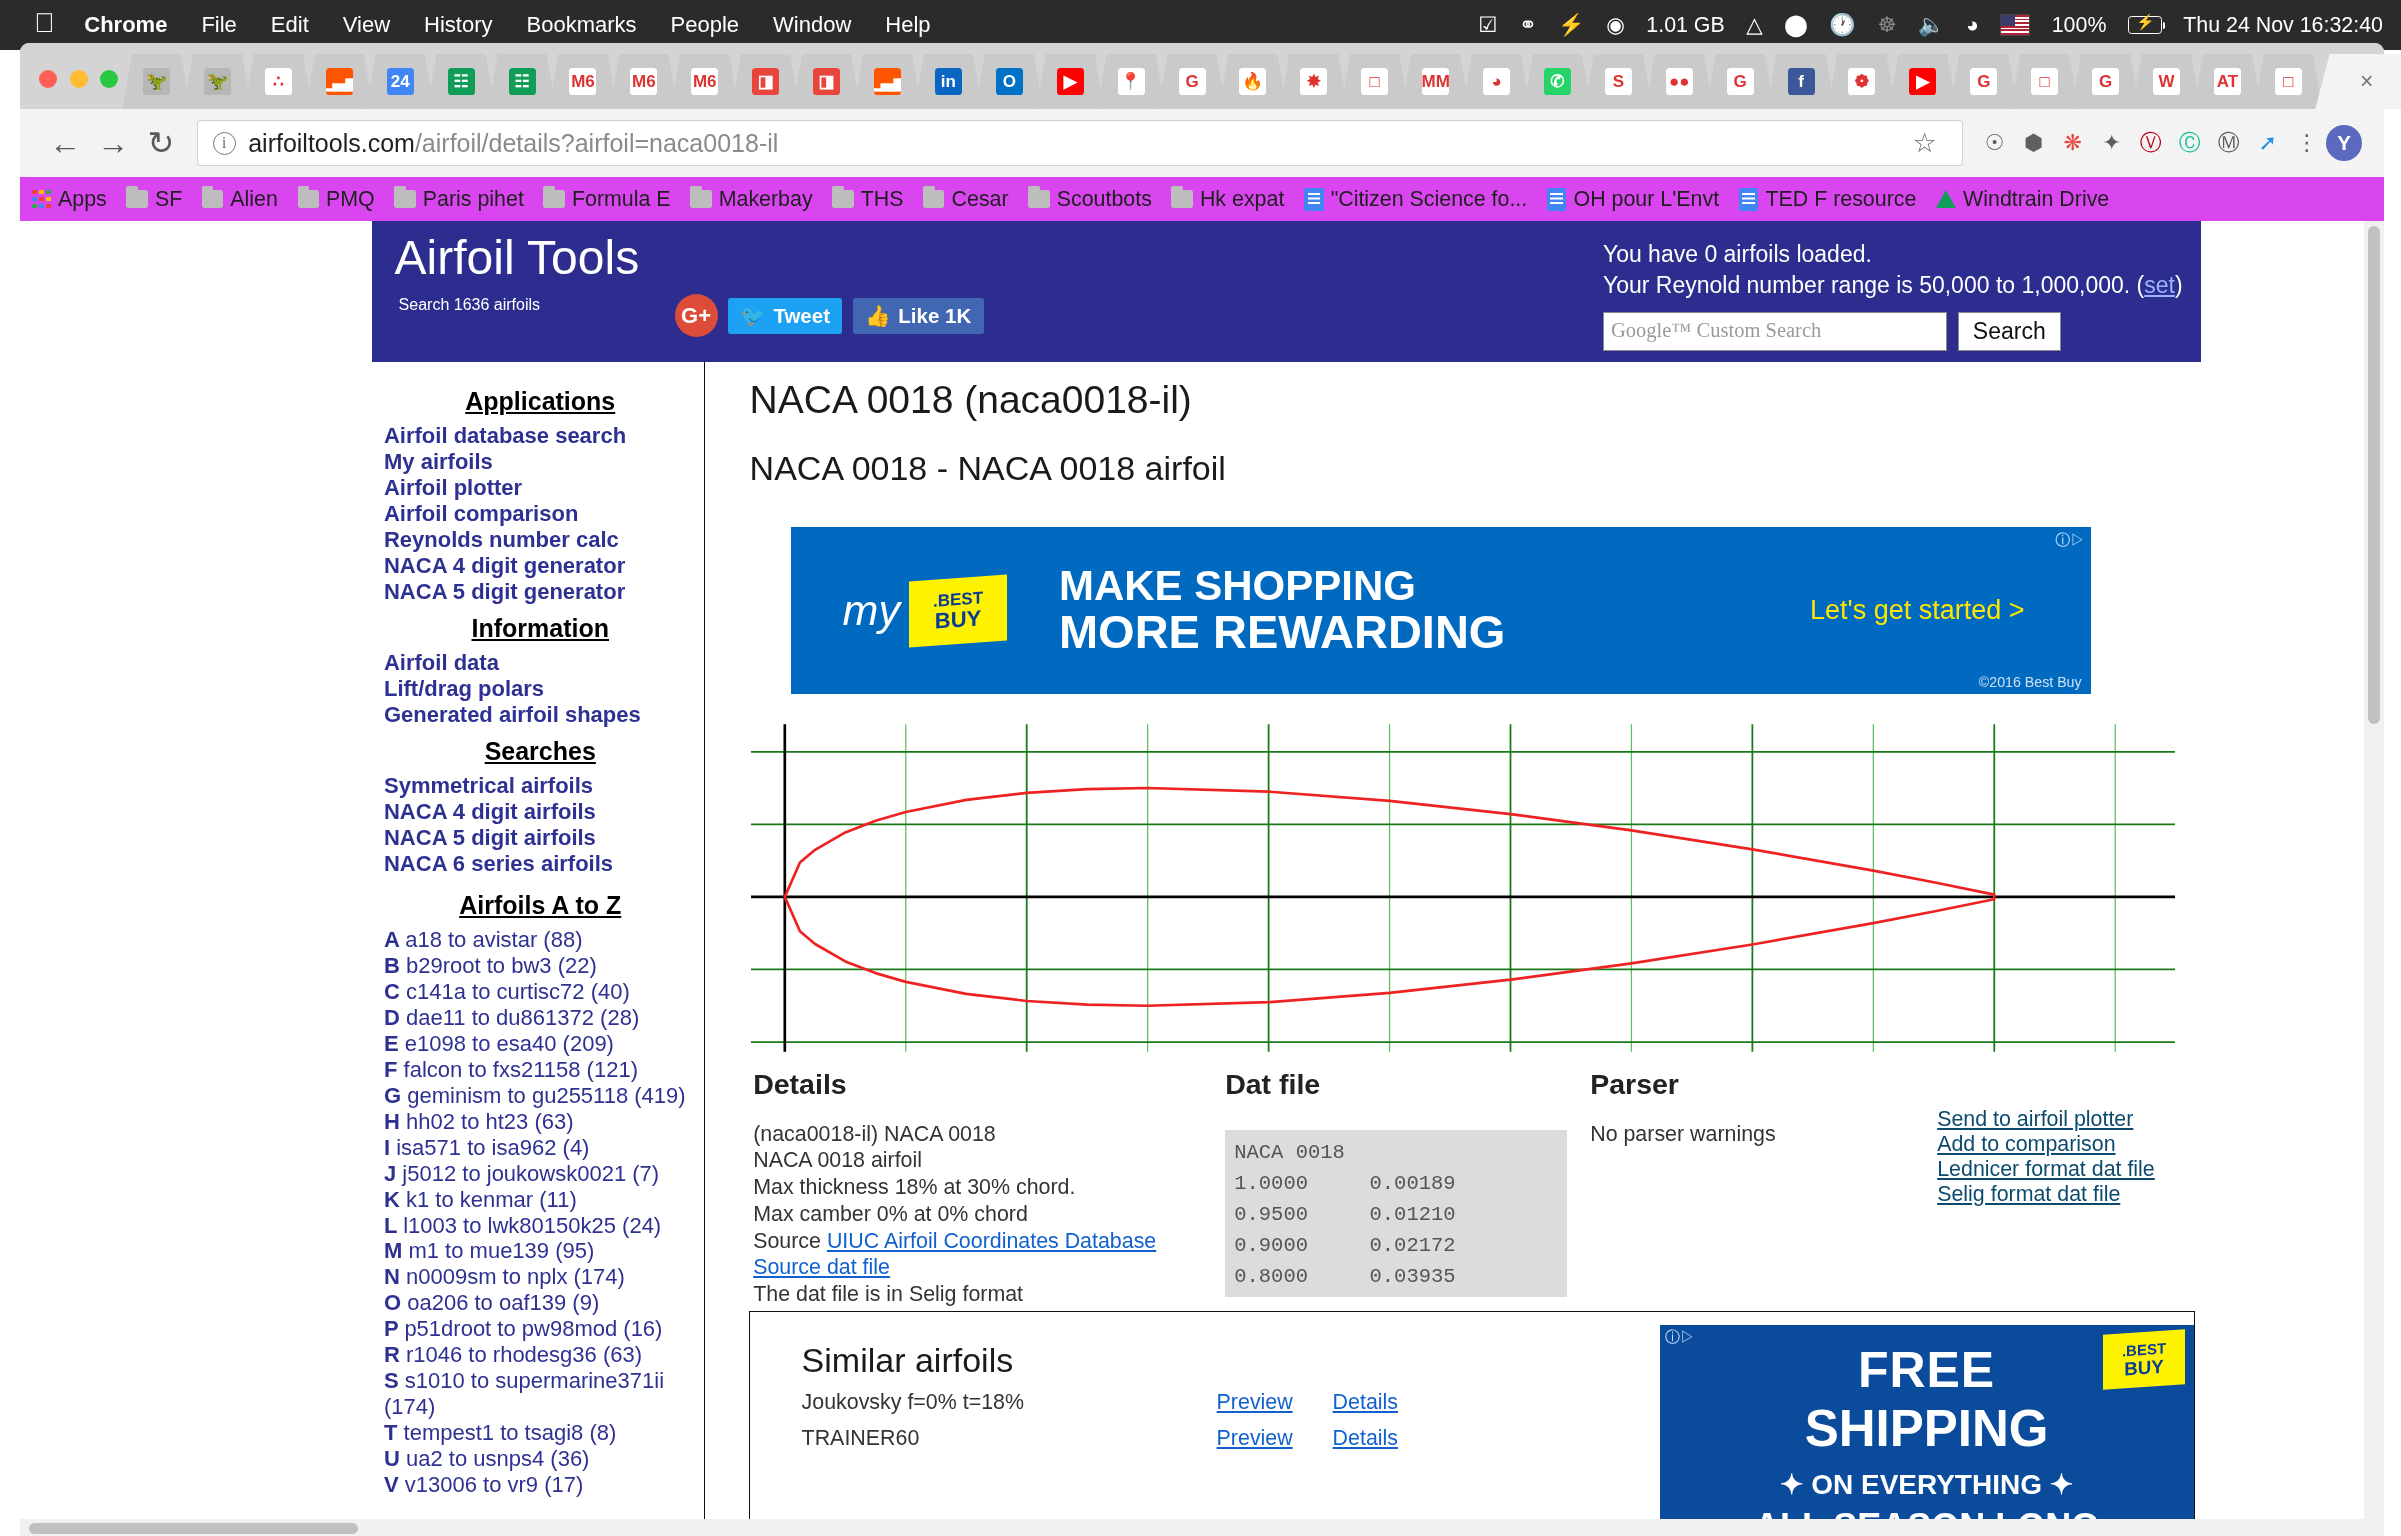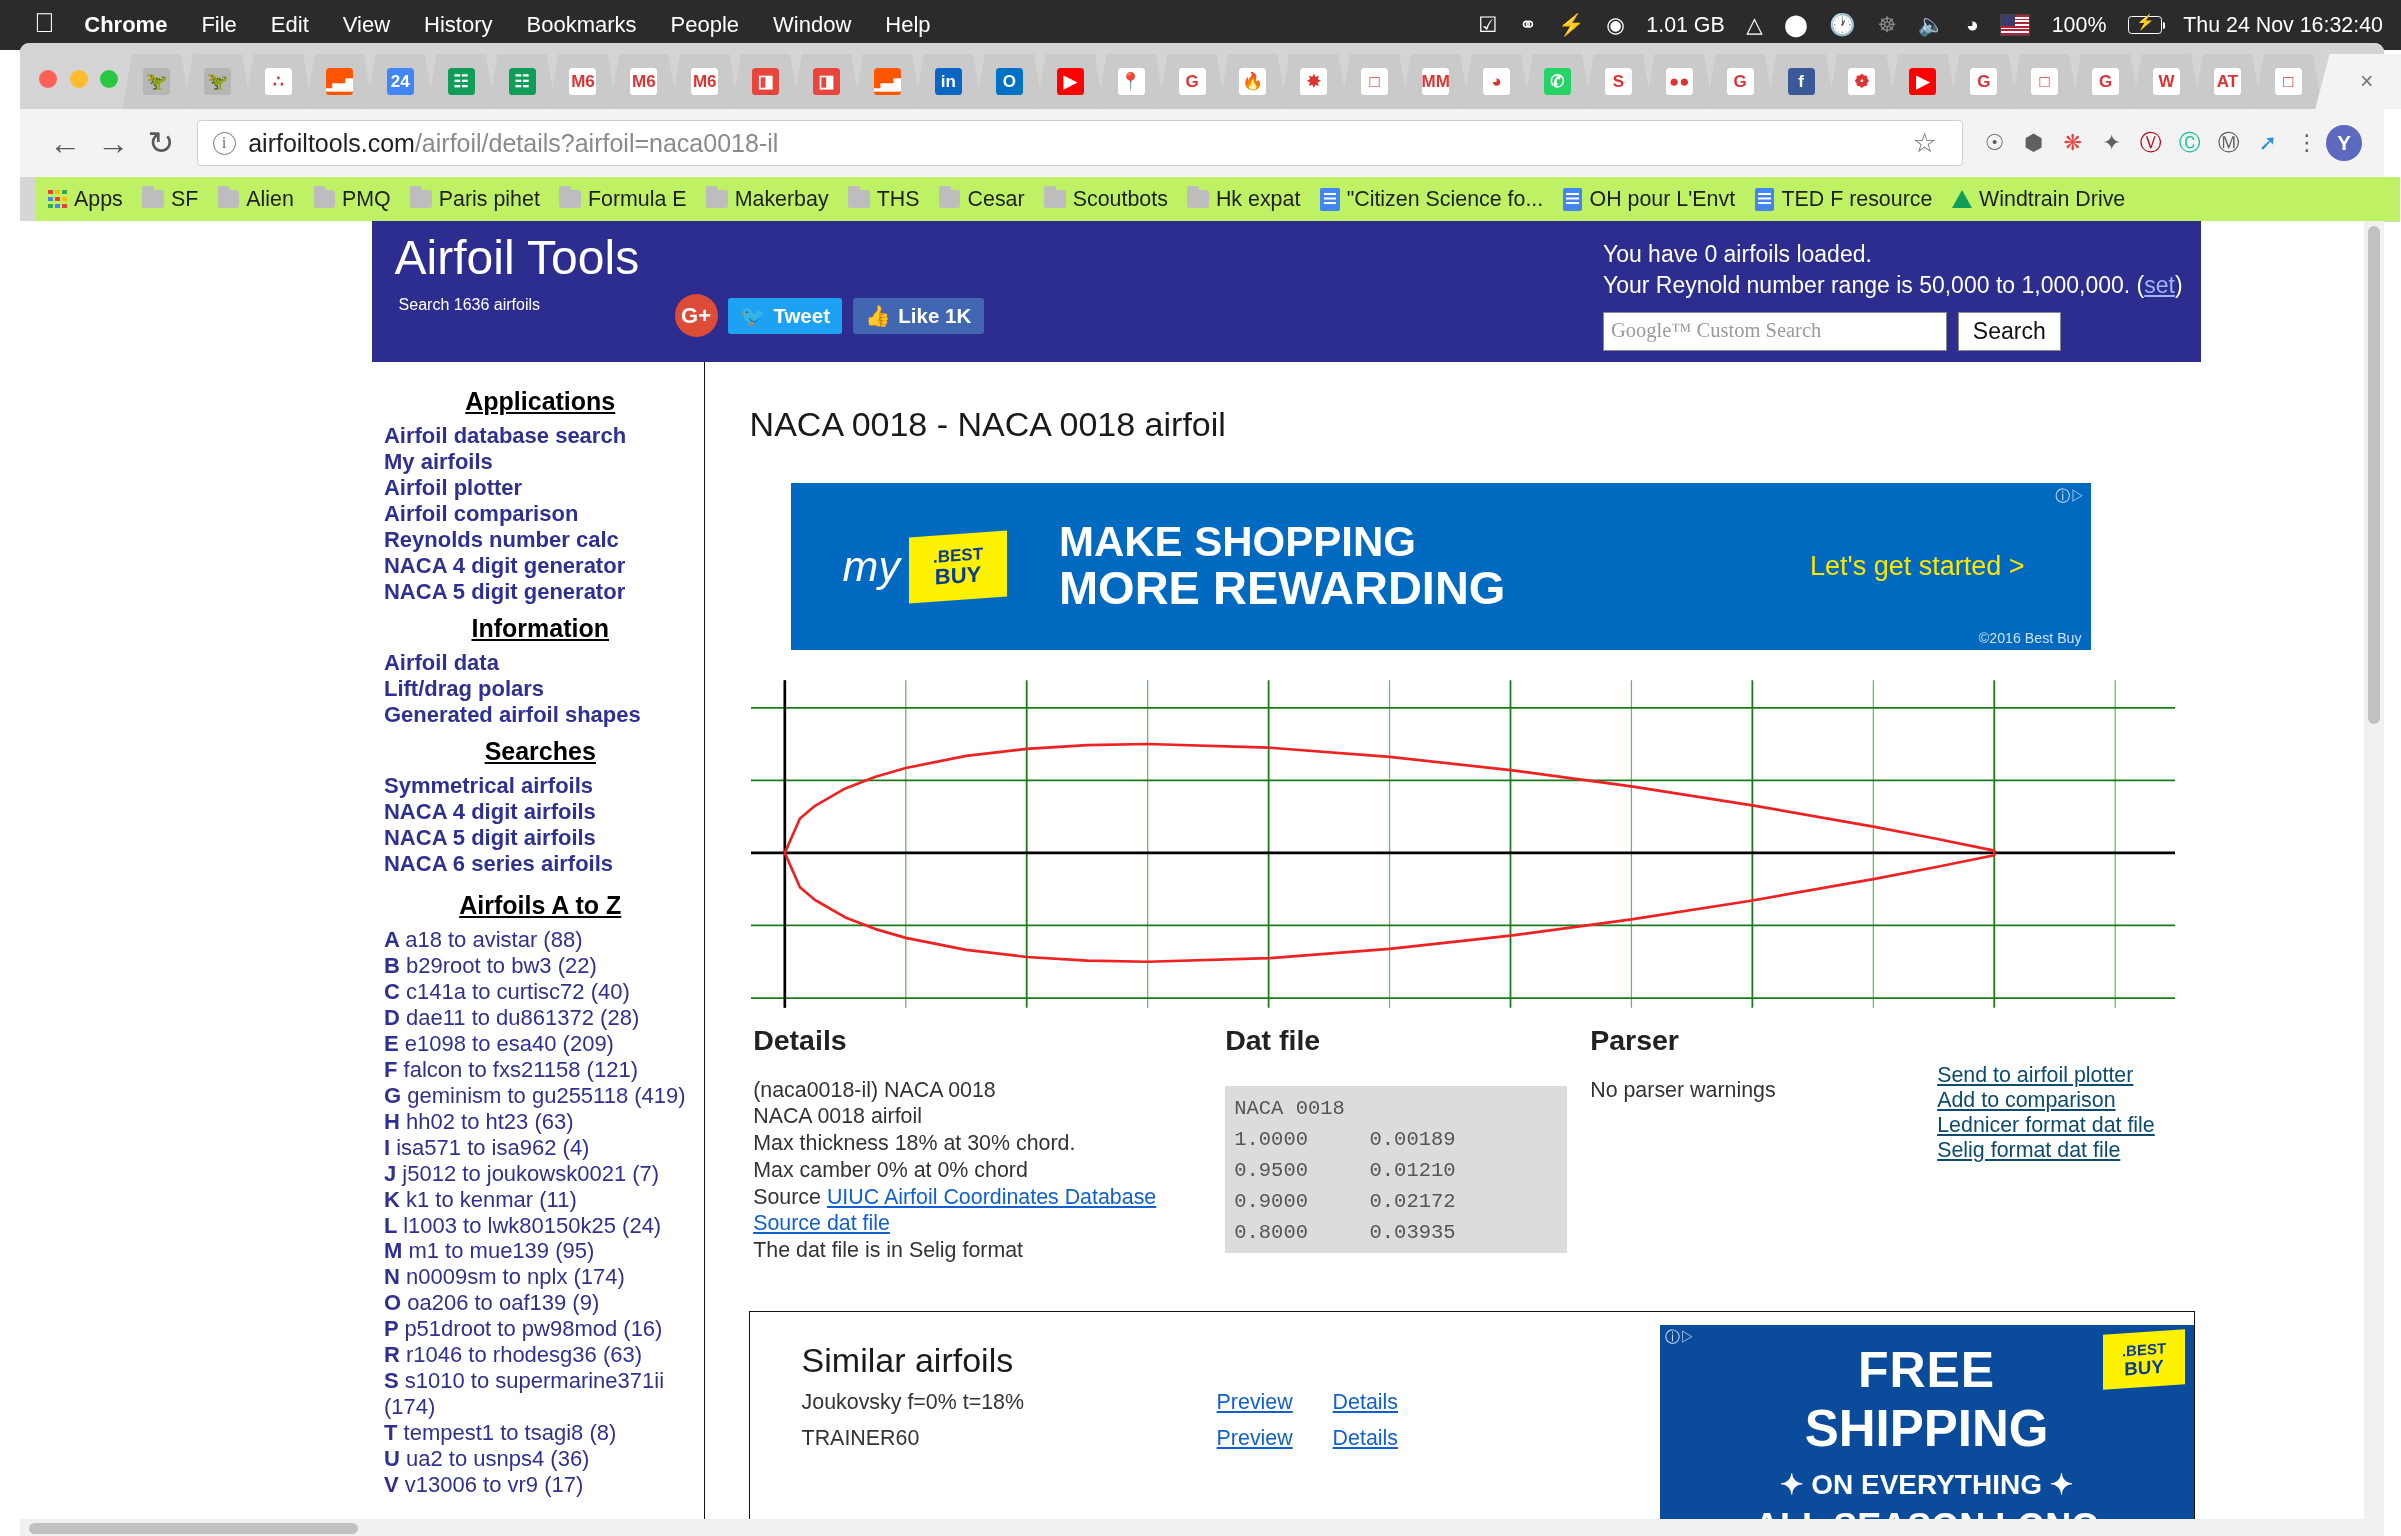--- a/index.html
+++ b/index.html
@@ -93,22 +93,22 @@
   .url-dark { color: #202124; }
   .url-grey { color: #8a8a8a; }
   .star { margin-left: auto; font-size: 27px; color: #6b6b6b; padding: 0 10.7px;}
   .tb-icon { width: 39px; height: 39px; display: flex; align-items: center; justify-content: center;
              font-size: 22px; color: #5f5f5f; flex: 0 0 auto; }
   .avatar-y { width: 36px; height: 36px; border-radius: 50%; background: #5b6abf; color: #fff;
               display:flex; align-items:center; justify-content:center; font-size:20.5px; font-weight:bold; }
 
   
   #bookmarks {
-    position: absolute; top: 134px; left: 16px; width: 100%; height: 45px;
-    background: #bef264; display: flex; align-items: center; padding: 0 12.5px;
+    position: absolute; top: 134px; left: 0; width: 100%; height: 45px;
+    background: #d946ef; display: flex; align-items: center; padding: 0 12.5px;
     border-bottom: 0.9px solid #d3d3d3; font-size: 21.4px; color: #1f1f1f;
     white-space: nowrap; overflow: hidden;
   }
   .bm { display: flex; align-items: center; margin-right: 19.6px; gap: 7.1px; }
   .bm-folder { width: 21.4px; height: 18.7px; background: #bdbdbd; border-radius: 1.8px 2.7px 2.7px 2.7px; position: relative; }
   .bm-folder::before { content:""; position:absolute; top:-3.6px; left:0; width: 11.6px; height: 4.5px; background:#bdbdbd; border-radius:1.8px 1.8px 0 0;}
   .bm-doc { width: 19.6px; height: 23px; background: #4285f4; border-radius: 1.8px; position: relative; }
   .bm-doc::after { content:""; position:absolute; left:3.6px; top:5.3px; width:12.5px; height:1.8px; background:#fff;
                    box-shadow: 0 4.5px 0 #fff, 0 9px 0 #fff; }
   .bm-apps { display:grid; grid-template-columns: repeat(3, 4.5px); grid-gap: 2.7px; }
@@ -551,20 +551,21 @@
           <div class="az-line"><b>O </b><span>oa206 to oaf139 (9)</span></div>
           <div class="az-line"><b>P </b><span>p51droot to pw98mod (16)</span></div>
           <div class="az-line"><b>R </b><span>r1046 to rhodesg36 (63)</span></div>
           <div class="az-line"><b>S </b><span>s1010 to supermarine371ii (174)</span></div>
           <div class="az-line"><b>T </b><span>tempest1 to tsagi8 (8)</span></div>
           <div class="az-line"><b>U </b><span>ua2 to usnps4 (36)</span></div>
           <div class="az-line"><b>V </b><span>v13006 to vr9 (17)</span></div>
         </div>
 
       <div id="content">
+        <h1 id="title">NACA 0018 (naca0018-il)</h1>
         <h2 id="subtitle">NACA 0018 - NACA 0018 airfoil</h2>
 
         <div id="ad-banner">
           <span class="adchoice">ⓘ▷</span>
           <span class="ad-my">my</span>
           <span class="bb-tag">
             <span>.BEST</span>
             <span style="font-size:22px">BUY</span>
           </span>
           <span class="ad-text">

